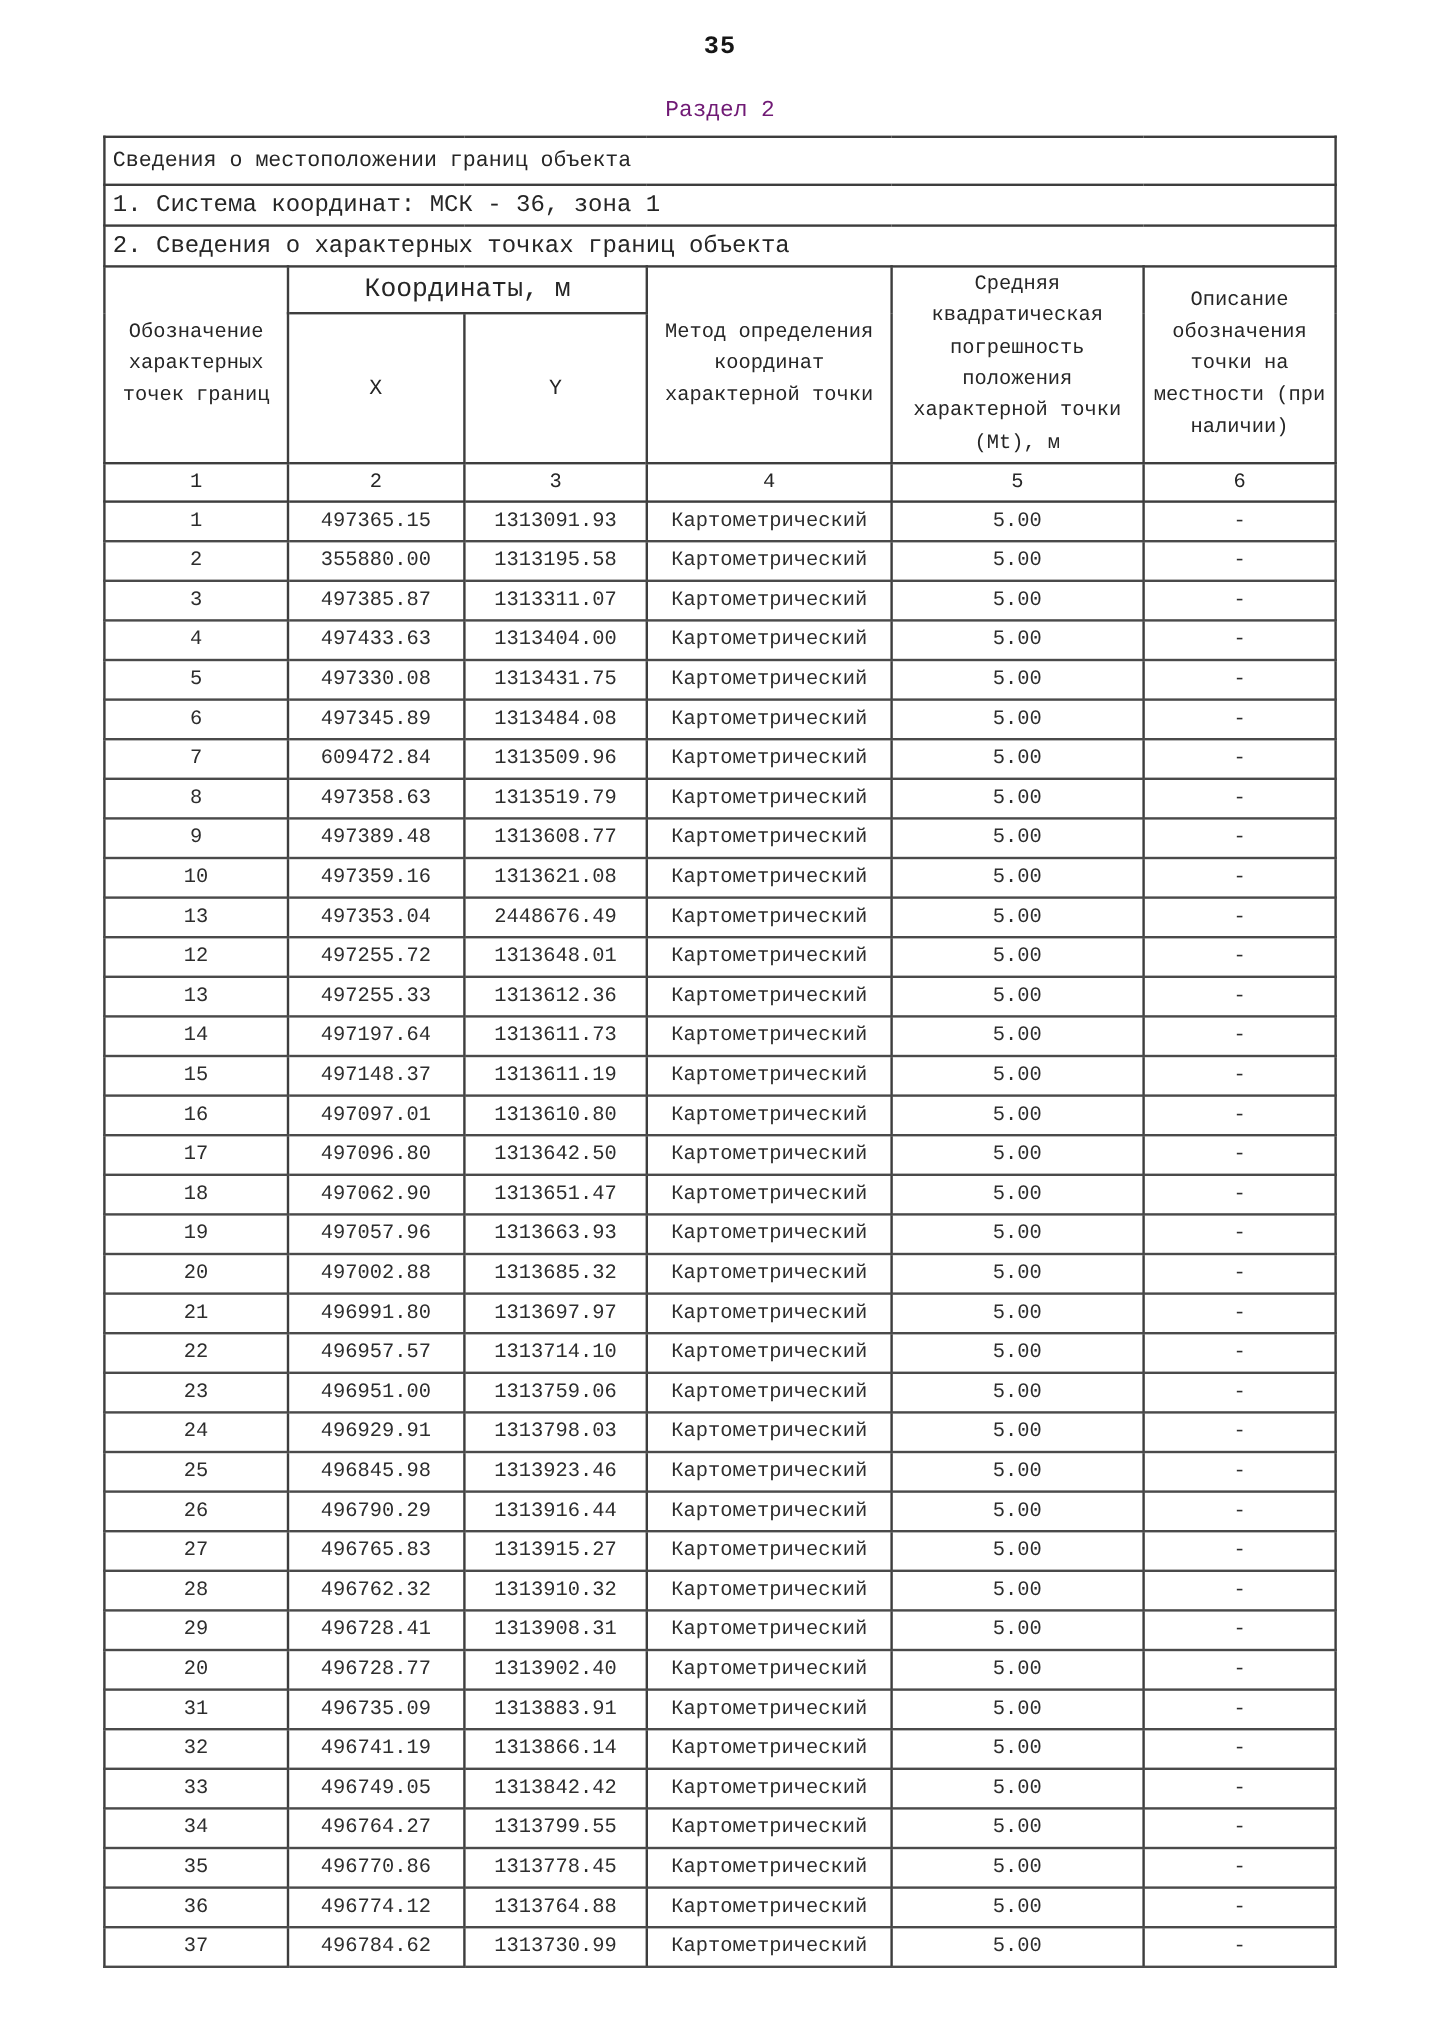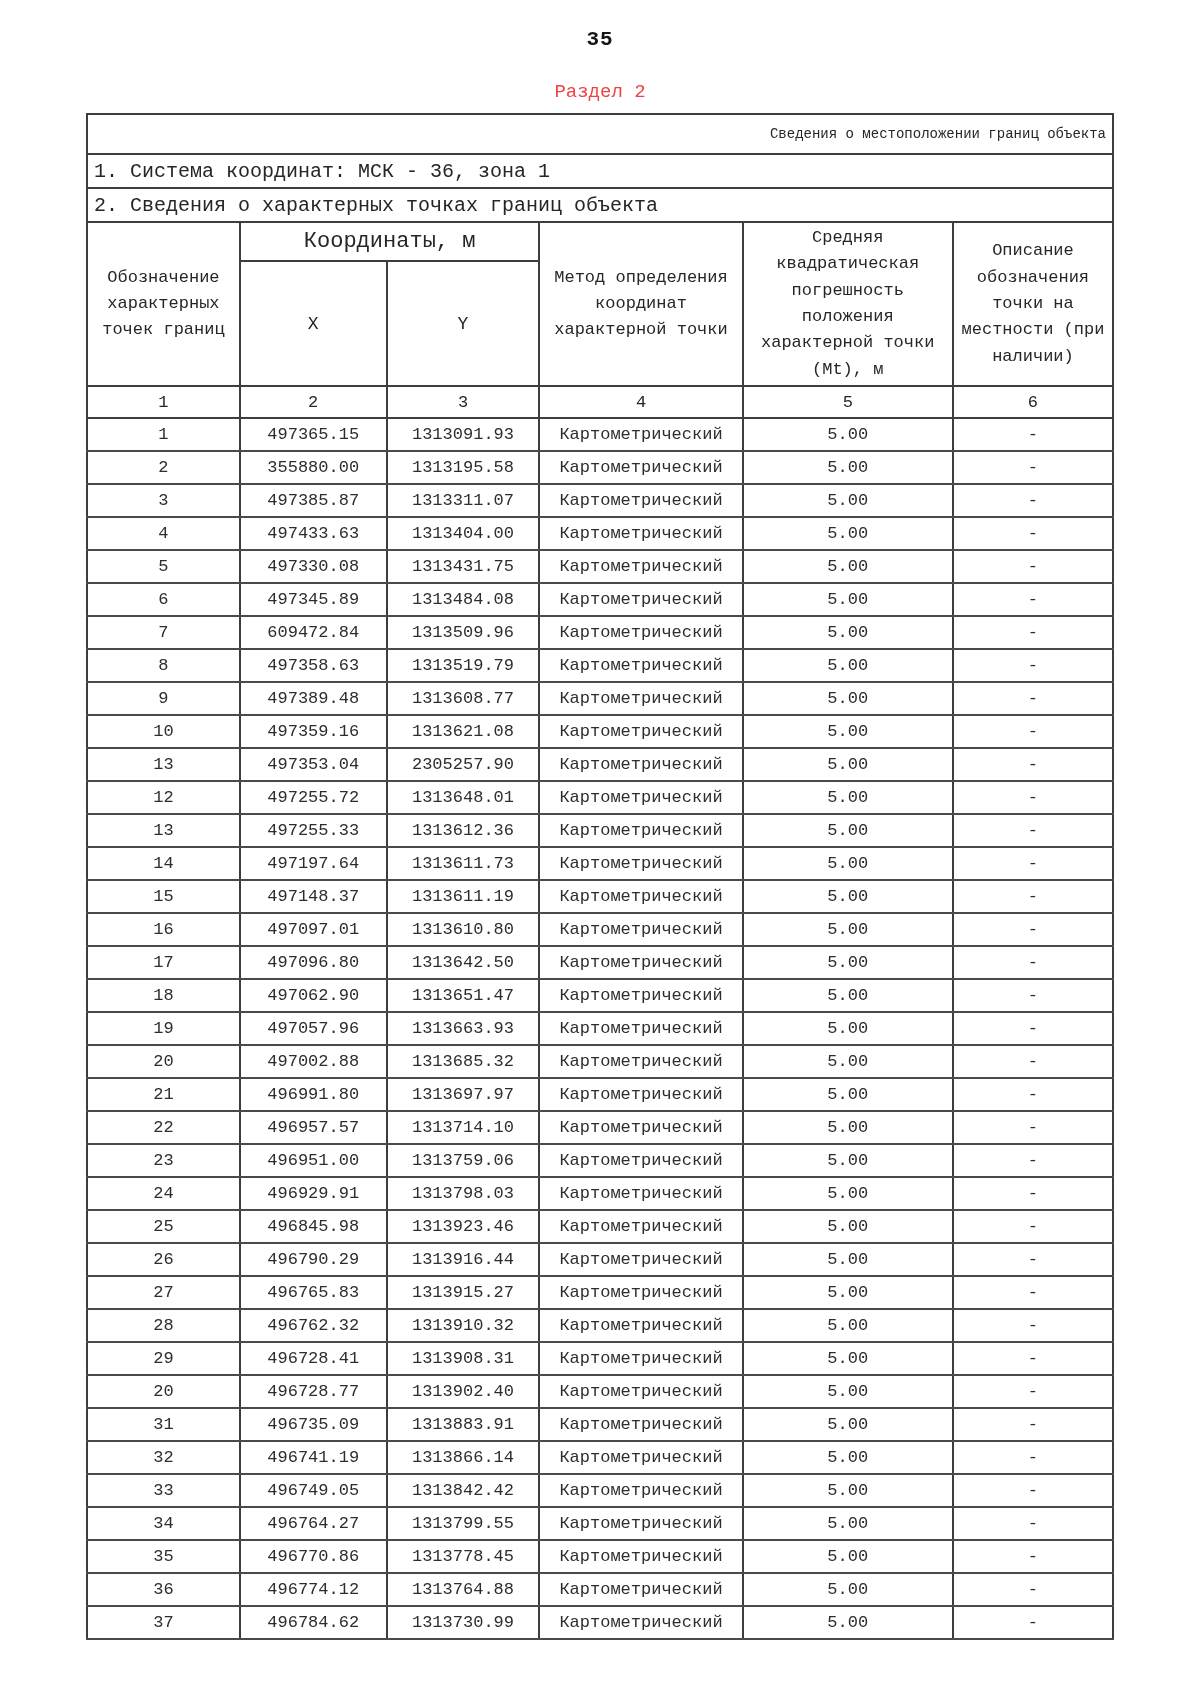--- a/index.html
+++ b/index.html
@@ -22,40 +22,40 @@
     font-size: 21px;
     padding-top: 28px;
     letter-spacing: 1px;
     color: #161616;
   }
   .section-title {
     text-align: center;
     font-size: 19px;
     margin-top: 30px;
     margin-bottom: 10px;
-    color: #ef4444;
+    color: #701a75;
   }
   table.doc-table {
     border-collapse: collapse;
     table-layout: fixed;
     width: 1028px;
     margin: 0 auto;
     font-size: 17px;
     color: #262626;
   }
   table.doc-table td, table.doc-table th {
     border: 2px solid #3d3d3d;
     padding: 2px 6px;
     font-weight: normal;
     background: #ffffff;
     overflow: hidden;
   }
   .tbl-title {
-    text-align: right;
-    font-size: 14px;
+    text-align: left;
+    font-size: 18px;
     height: 34px;
   }
   .tbl-note {
     text-align: left;
     font-size: 20px;
     height: 28px;
   }
   .hdr {
     text-align: center;
     vertical-align: middle;
@@ -215,21 +215,21 @@
           <td>10</td>
           <td>497359.16</td>
           <td>1313621.08</td>
           <td>Картометрический</td>
           <td>5.00</td>
           <td>-</td>
         </tr>
         <tr class="data-row">
           <td>13</td>
           <td>497353.04</td>
-          <td>2305257.90</td>
+          <td>2448676.49</td>
           <td>Картометрический</td>
           <td>5.00</td>
           <td>-</td>
         </tr>
         <tr class="data-row">
           <td>12</td>
           <td>497255.72</td>
           <td>1313648.01</td>
           <td>Картометрический</td>
           <td>5.00</td>

